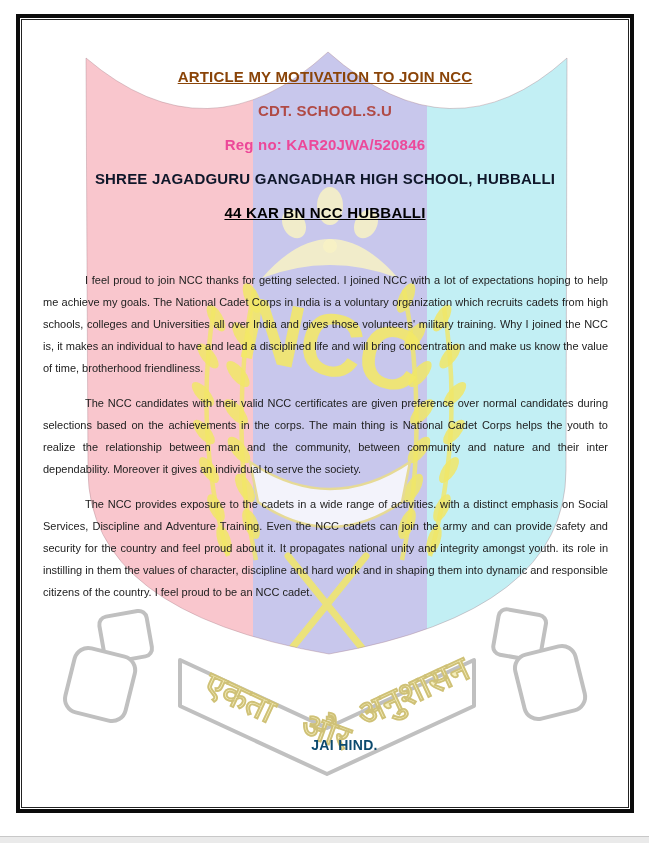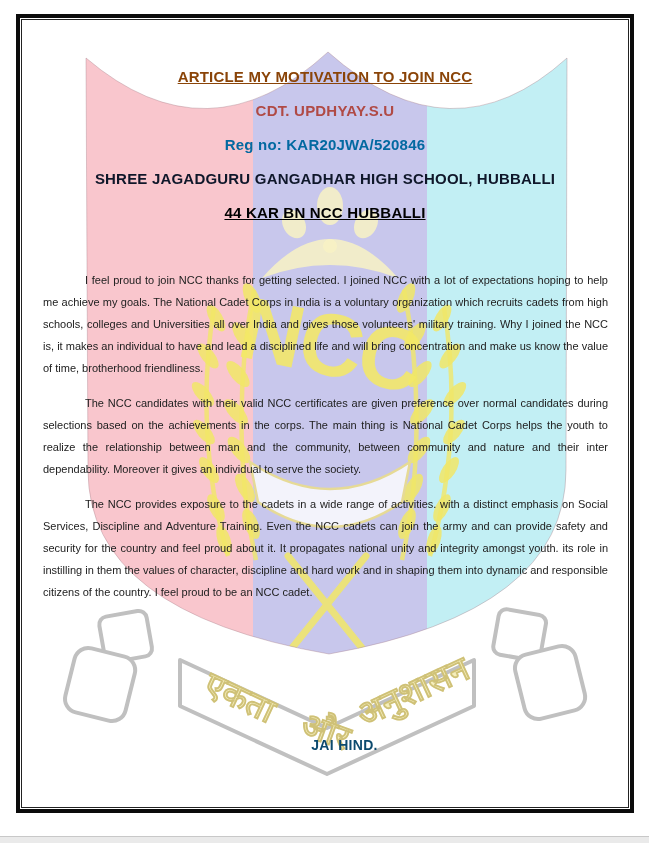--- a/index.html
+++ b/index.html
@@ -9,21 +9,21 @@
 
   svg.crest { position:absolute; left:0; top:0; width:649px; height:843px; z-index:1; }
 
   .content { position:absolute; inset:0; z-index:2; }
 
   .headers { position:absolute; top:66px; left:43px; right:42px; text-align:center; }
   .hdr { font-size:15px; font-weight:bold; line-height:21px; margin-bottom:13px;
          letter-spacing:.2px; }
   .hdr.title      { color:#8a4408; text-decoration:underline; }
   .hdr.cadet      { color:#b04a45; }
-  .hdr.regno      { color:#0369a1; }
+  .hdr.regno      { color:#ec4899; }
   .hdr.school     { color:#0f172a; }
   .hdr.officer    { color:#ff0000; text-decoration:underline; }
   .hdr.battalion  { color:#000000; text-decoration:underline; }
 
   .body-text { position:absolute; top:269px; left:43px; width:565px; color:#212121; }
   .body-text p { font-size:11px; line-height:22px; text-align:justify;
                  text-indent:42px; margin-bottom:13px; }
 
   .closing { position:absolute; top:737px; left:60px; right:20px; text-align:center;
              font-size:14px; color:#0c4a6e; letter-spacing:.3px;font-weight:bold; }
@@ -104,21 +104,21 @@
     <g fill="#f5eebc" stroke="#cfc177" stroke-width="0.8" font-size="34" text-anchor="middle" class="motto-word">
       <text transform="translate(235 708) rotate(25)">एकता</text>
       <text transform="translate(322 742) rotate(20)">और</text>
       <text transform="translate(418 702) rotate(-25)">अनुशासन</text>
     </g>
   </svg>
 
   <div class="content">
     <div class="headers">
       <div class="hdr title">ARTICLE MY MOTIVATION TO JOIN NCC</div>
-      <div class="hdr cadet">CDT. UPDHYAY.S.U</div>
+      <div class="hdr cadet">CDT. SCHOOL.S.U</div>
       <div class="hdr regno">Reg no: KAR20JWA/520846</div>
       <div class="hdr school">SHREE JAGADGURU GANGADHAR HIGH SCHOOL, HUBBALLI</div>
       <div class="hdr battalion">44 KAR BN NCC HUBBALLI</div>
     </div>
 
     <div class="body-text">
       <p>I feel proud to join NCC thanks for getting selected. I joined NCC with a lot of expectations hoping to help me achieve my goals. The National Cadet Corps in India is a voluntary organization which recruits cadets from high schools, colleges and Universities all over India and gives those volunteers' military training. Why I joined the NCC is, it makes an individual to have and lead a disciplined life and will bring concentration and make us know the value of time, brotherhood friendliness.</p>
       <p>The NCC candidates with their valid NCC certificates are given preference over normal candidates during selections based on the achievements in the corps. The main thing is National Cadet Corps helps the youth to realize the relationship between man and the community, between community and nature and their inter dependability. Moreover it gives an individual to serve the society.</p>
       <p>The NCC provides exposure to the cadets in a wide range of activities. with a distinct emphasis on Social Services, Discipline and Adventure Training. Even the NCC cadets can join the army and can provide safety and security for the country and feel proud about it. It propagates national unity and integrity amongst youth. its role in instilling in them the values of character, discipline and hard work and in shaping them into dynamic and responsible citizens of the country. I feel proud to be an NCC cadet.</p>
     </div>

